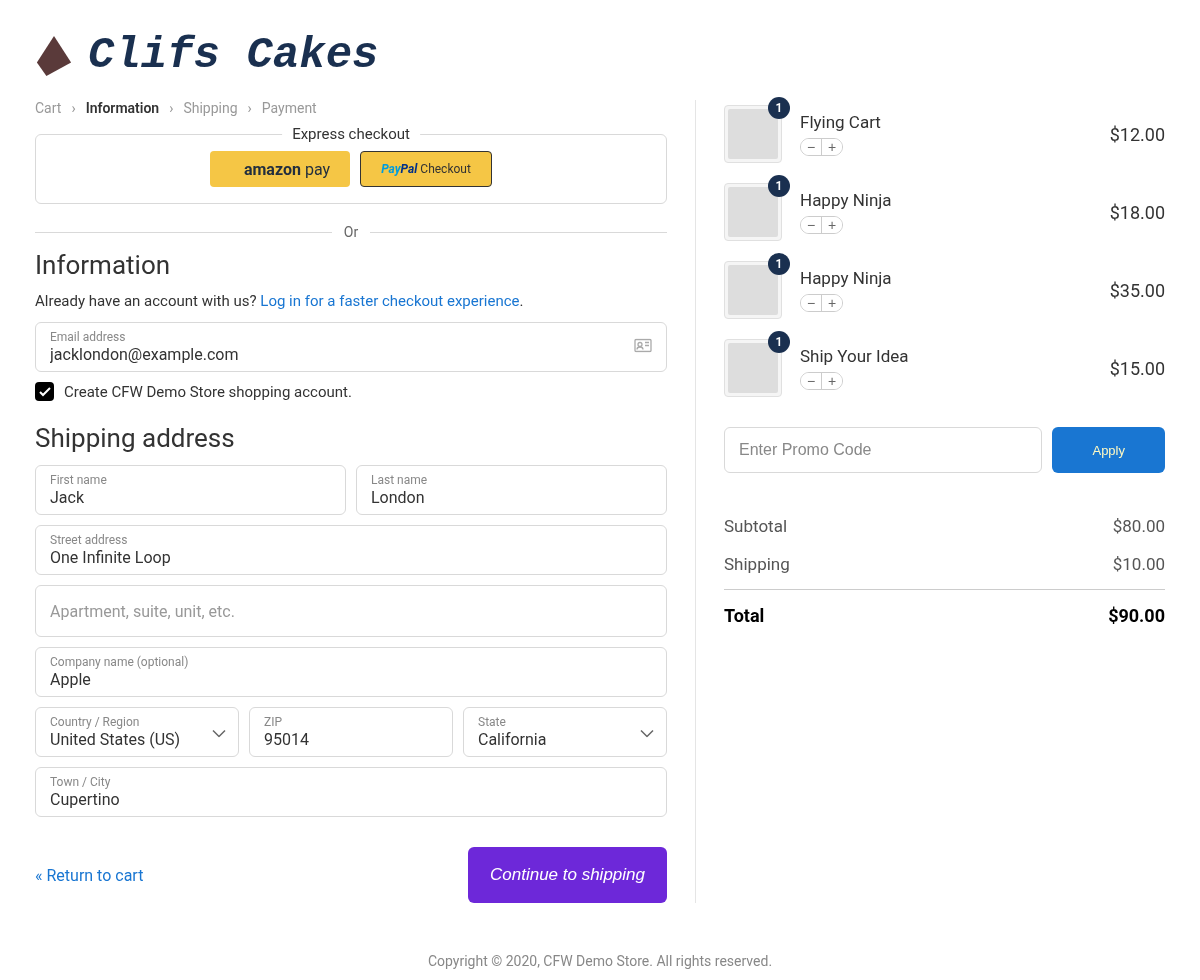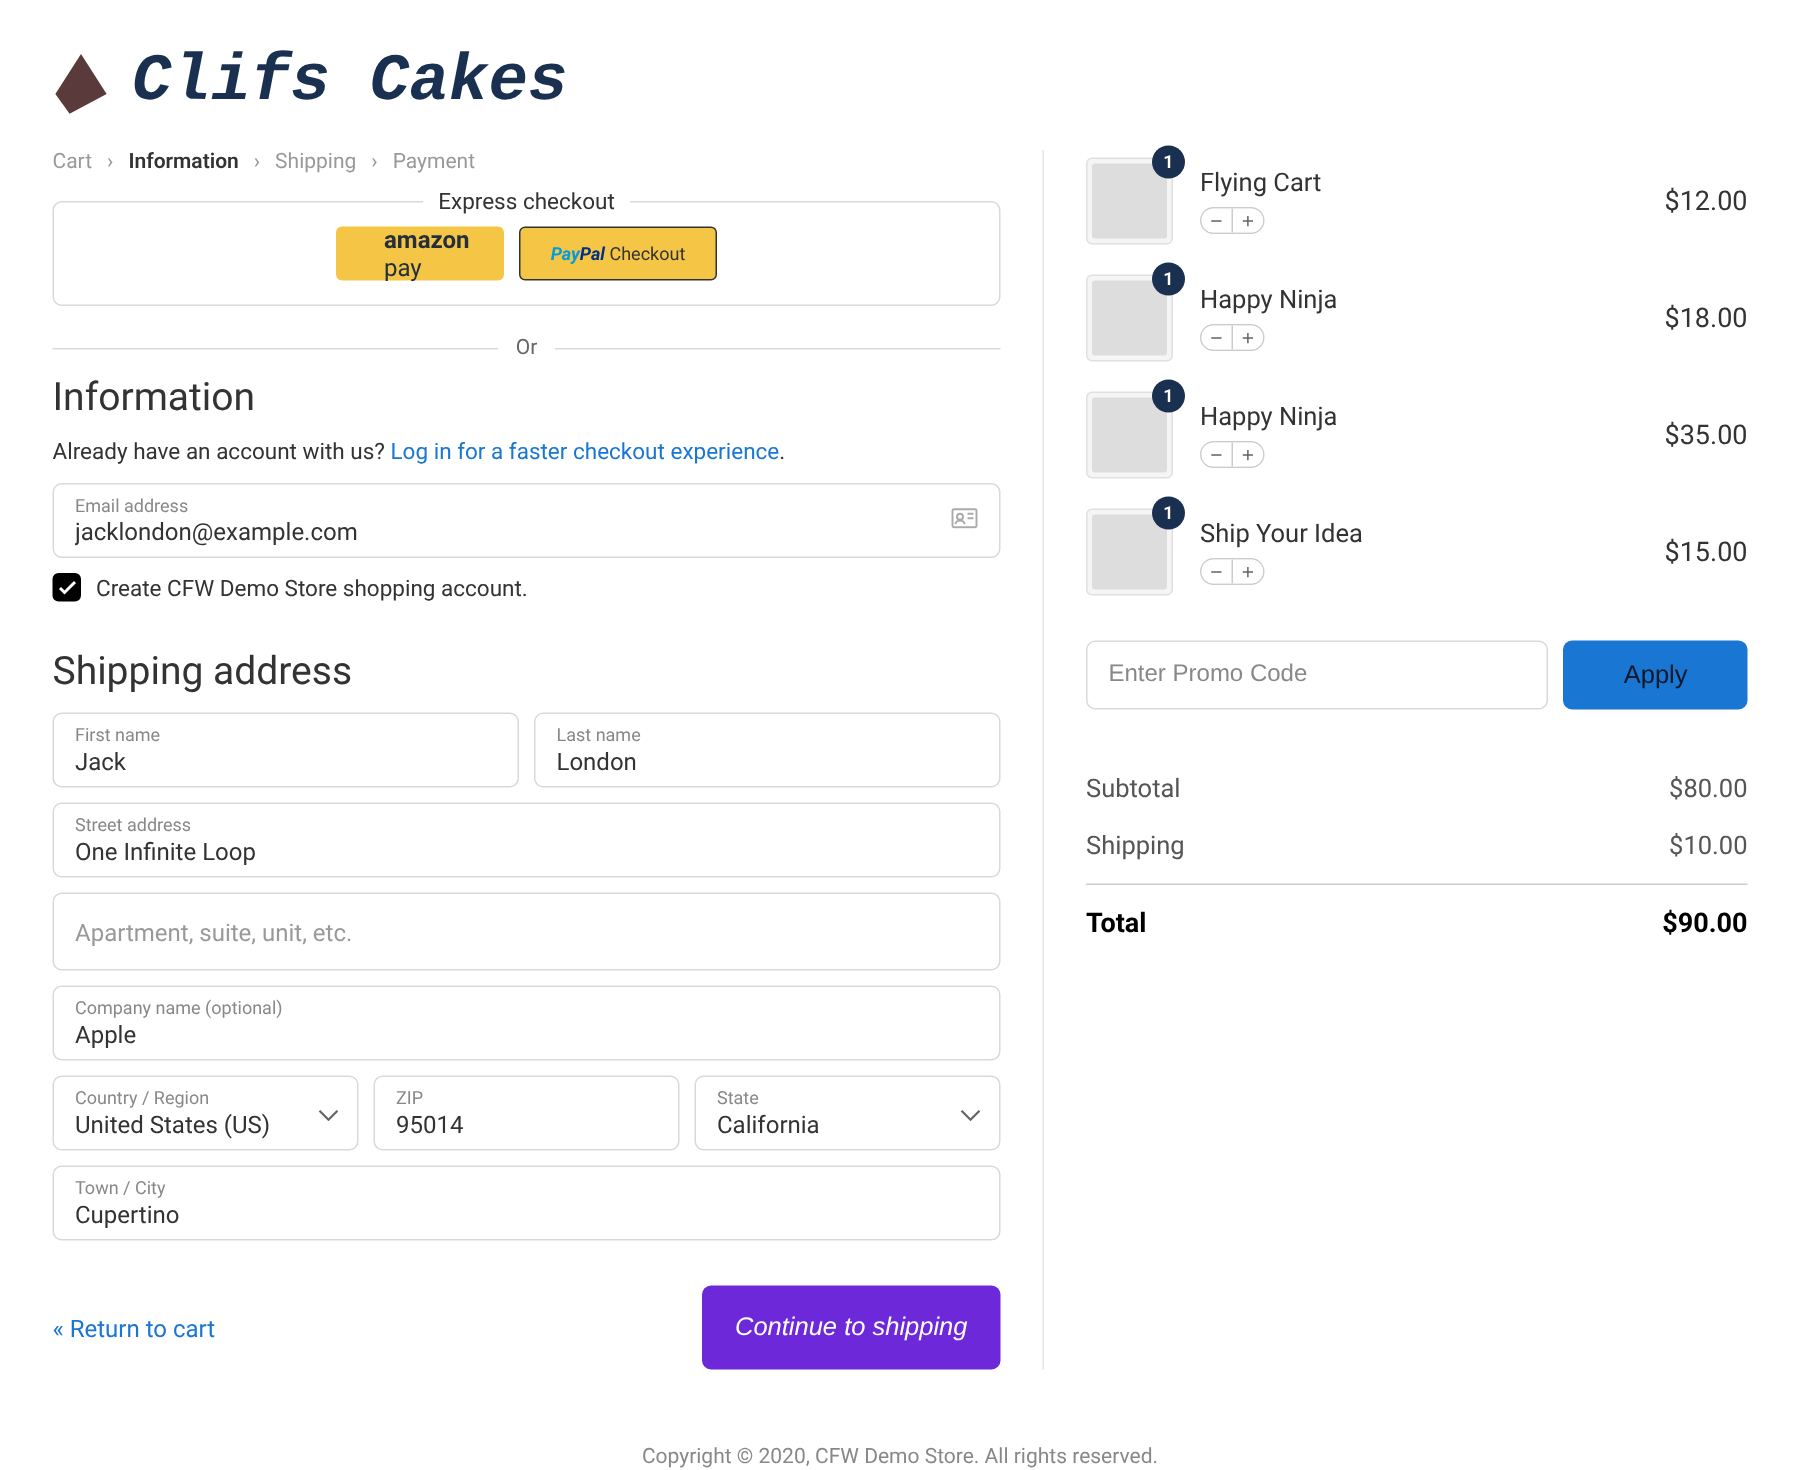--- a/index.html
+++ b/index.html
@@ -11,36 +11,36 @@
 .main { display: flex; gap: 0; }
 .left { flex: 0 0 660px; padding-right: 28px; position: relative; }
 .right { flex: 1; padding-left: 28px; padding-top: 5px; border-left: 1px solid #e5e5e5; }
 .breadcrumb { display: flex; align-items: center; gap: 10px; font-size: 14px; color: #999; margin-bottom: 18px; }
 .breadcrumb .active { color: #333; font-weight: 600; }
 .breadcrumb .chevron { color: #999; }
 .express-box { border: 1px solid #d9d9d9; border-radius: 6px; padding: 16px; position: relative; margin-bottom: 20px; }
 .express-label { position: absolute; top: -10px; left: 50%; transform: translateX(-50%); background: #fff; padding: 0 10px; font-size: 15px; color: #333; }
 .express-btns { display: flex; justify-content: center; gap: 10px; }
 .express-btn { border-radius: 4px; padding: 10px 18px; display: flex; align-items: center; justify-content: center; cursor: pointer; height: 36px; }
-.amazon-btn { background: #f5c645; width: 112px; padding-left: 32px; }
+.amazon-btn { background: #f5c645; width: 140px; padding-left: 32px; }
 .paypal-btn { background: #f5c645; width: 132px; border: 1px solid #333; }
 .or-divider { display: flex; align-items: center; margin-bottom: 10px; }
 .or-divider .line { flex: 1; height: 1px; background: #d9d9d9; }
 .or-divider .txt { padding: 0 12px; color: #666; font-size: 14px; }
 h2 { font-size: 26px; font-weight: 400; color: #333; margin-bottom: 12px; }
 .login-line { font-size: 15px; color: #333; margin-bottom: 12px; }
 .login-line a { color: #1976d2; text-decoration: none; }
 .field { border: 1px solid #d9d9d9; border-radius: 6px; padding: 7px 14px; position: relative; margin-bottom: 10px; }
 .field .label { font-size: 12px; color: #888; display: block; }
 .field input, .field .value { border: none; outline: none; font-size: 16px; width: 100%; background: transparent; color: #333; margin-top: 1px; font-family: inherit; }
 .field input::placeholder { color: #999; }
 .field.single { padding: 15px 14px; }
 .field.single input { font-size: 16px; }
 .email-icon { position: absolute; right: 14px; top: 50%; transform: translateY(-50%); color: #aaa; }
-.checkbox-row { display: flex; align-items: flex-end; gap: 10px; margin-bottom: 32px; font-size: 15px; }
+.checkbox-row { display: flex; align-items: flex-end; gap: 10px; margin-bottom: 22px; font-size: 15px; }
 .checkbox { width: 19px; height: 19px; background: #000; border-radius: 4px; display: flex; align-items: center; justify-content: center; }
 .row2 { display: flex; gap: 10px; }
 .row2 .field { flex: 1; }
 .row3 { display: flex; gap: 10px; }
 .row3 .field { flex: 1; }
 .dropdown-icon { position: absolute; right: 12px; top: 50%; transform: translateY(-50%); color: #666; }
 .bottom-row { display: flex; justify-content: space-between; align-items: center; margin-top: 30px; }
 .return-link { color: #1976d2; font-size: 16px; cursor: pointer; }
 .continue-btn { background: #6d28d9; color: #fff; border: none; border-radius: 6px; padding: 18px 22px; font-size: 17px; cursor: pointer; font-style: italic; }
 .cart-item { display: flex; align-items: center; margin-bottom: 20px; gap: 18px; }
@@ -48,21 +48,21 @@
 .qty-badge { position: absolute; top: -9px; right: -9px; width: 22px; height: 22px; border-radius: 50%; background: #1a3050; color: #fff; font-size: 12px; display: flex; align-items: center; justify-content: center; font-weight: 600; }
 .cart-mid { flex: 1; }
 .cart-name { font-size: 17px; color: #333; margin-bottom: 5px; }
 .qty-ctrl { display: inline-flex; border: 1px solid #ccc; border-radius: 10px; overflow: hidden; }
 .qty-ctrl button { border: none; background: #fff; width: 20px; height: 16px; font-size: 14px; line-height: 1; cursor: pointer; color: #666; padding: 0; }
 .qty-ctrl .sep { width: 1px; background: #ccc; }
 .cart-price { font-size: 18px; color: #333; }
 .promo-row { display: flex; gap: 10px; margin: 30px 0 34px; }
 .promo-input { flex: 1; border: 1px solid #d9d9d9; border-radius: 6px; padding: 13px 14px; font-size: 16px; outline: none; }
 .promo-input::placeholder { color: #888; }
-.apply-btn { background: #1976d2; color: #0f172a; border: none; border-radius: 6px; padding: 0 40px; font-size: 17px; cursor: pointer; }
+.apply-btn { background: #1976d2; color: #fef9c3; border: none; border-radius: 6px; padding: 0 40px; font-size: 13px; cursor: pointer; }
 .summary-row { display: flex; justify-content: space-between; font-size: 17px; padding: 9px 0; color: #555; }
 .summary-divider { height: 1px; background: #ccc; margin: 6px 0; }
 .summary-row.total { font-weight: 700; color: #000; font-size: 18px; }
 .footer { text-align: center; color: #888; font-size: 14px; margin-top: 50px; }
 .thumb-img { width: 90%; height: 90%; background: #ddd; border-radius: 2px; }
 </style>
 </head>
 <body>
 
 <div class="container">

